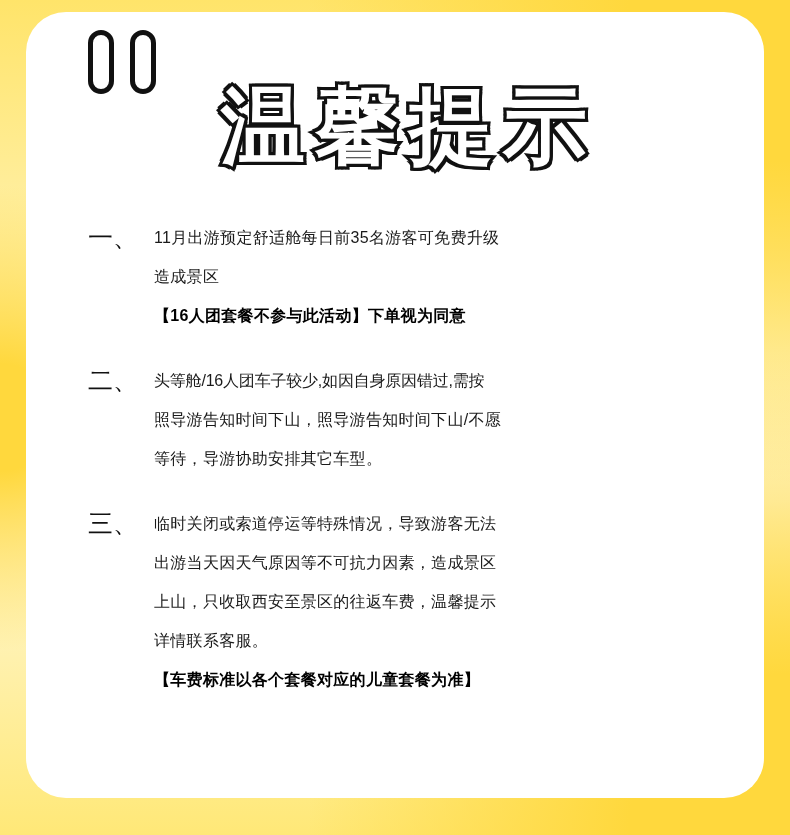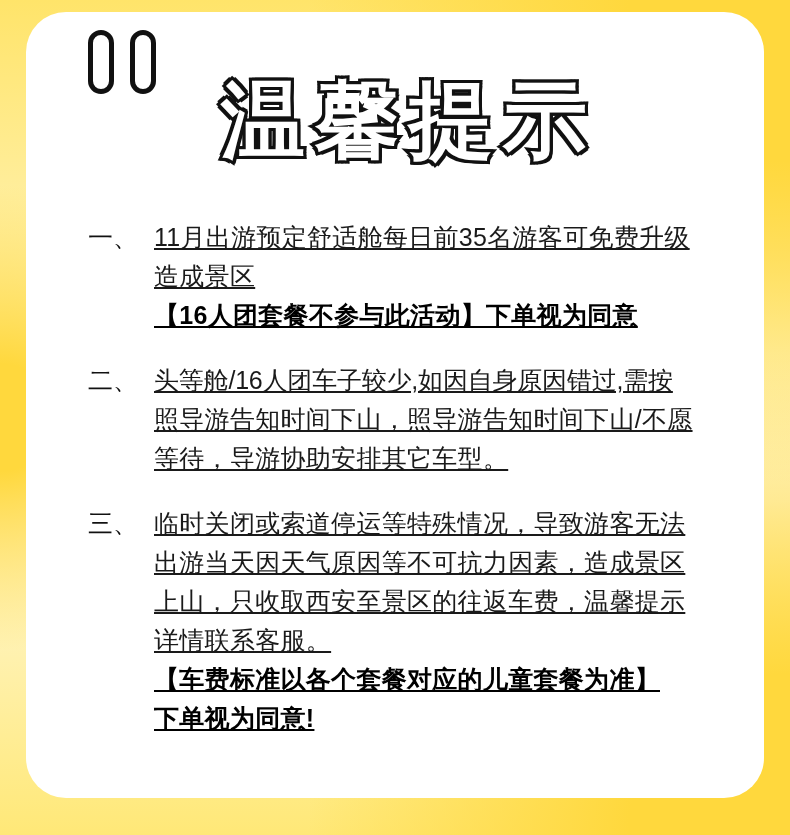--- a/index.html
+++ b/index.html
@@ -53,21 +53,21 @@
     border: 5px solid #111111;
     border-radius: 14px;
     box-sizing: border-box;
     background: #ffffff;
   }
 
   .title {
     position: absolute;
     left: 0;
     right: 0;
-    top: 62px;
+    top: 68px;
     text-align: center;
     font-family: "DejaVu Sans", sans-serif;
     font-size: 84px;
     font-weight: bold;
     letter-spacing: 10px;
     color: #ffffff;
     -webkit-text-stroke: 6px #111111;
     paint-order: stroke fill;
     text-shadow:
       -3px 0 0 #111, 3px 0 0 #111, 0 -3px 0 #111, 0 3px 0 #111,
@@ -93,26 +93,25 @@
     width: 66px;
     font-size: 25px;
     line-height: 39px;
     color: #111111;
     font-family: "Liberation Sans", sans-serif;
   }
   .lines {
     flex: 1 1 auto;
   }
   .line {
-    font-size: 25px;
+    font-size: 16px;
     line-height: 39px;
     color: #1a1a1a;
     letter-spacing: 0.3px;
     white-space: nowrap;
-    text-decoration: underline;
   }
   .line.bold {
     font-weight: bold;
     color: #000000;
   }
   .line.tight {
     letter-spacing: -0.2px;
   }
 </style>
 </head>
@@ -149,19 +148,18 @@
       </div>
 
       <div class="item">
         <div class="marker">三、</div>
         <div class="lines">
           <div class="line">临时关闭或索道停运等特殊情况，导致游客无法</div>
           <div class="line">出游当天因天气原因等不可抗力因素，造成景区</div>
           <div class="line">上山，只收取西安至景区的往返车费，温馨提示</div>
           <div class="line">详情联系客服。</div>
           <div class="line bold">【车费标准以各个套餐对应的儿童套餐为准】</div>
-          <div class="line bold">下单视为同意!</div>
         </div>
       </div>
 
     </div>
   </div>
 </div>
 
 </body></html>

